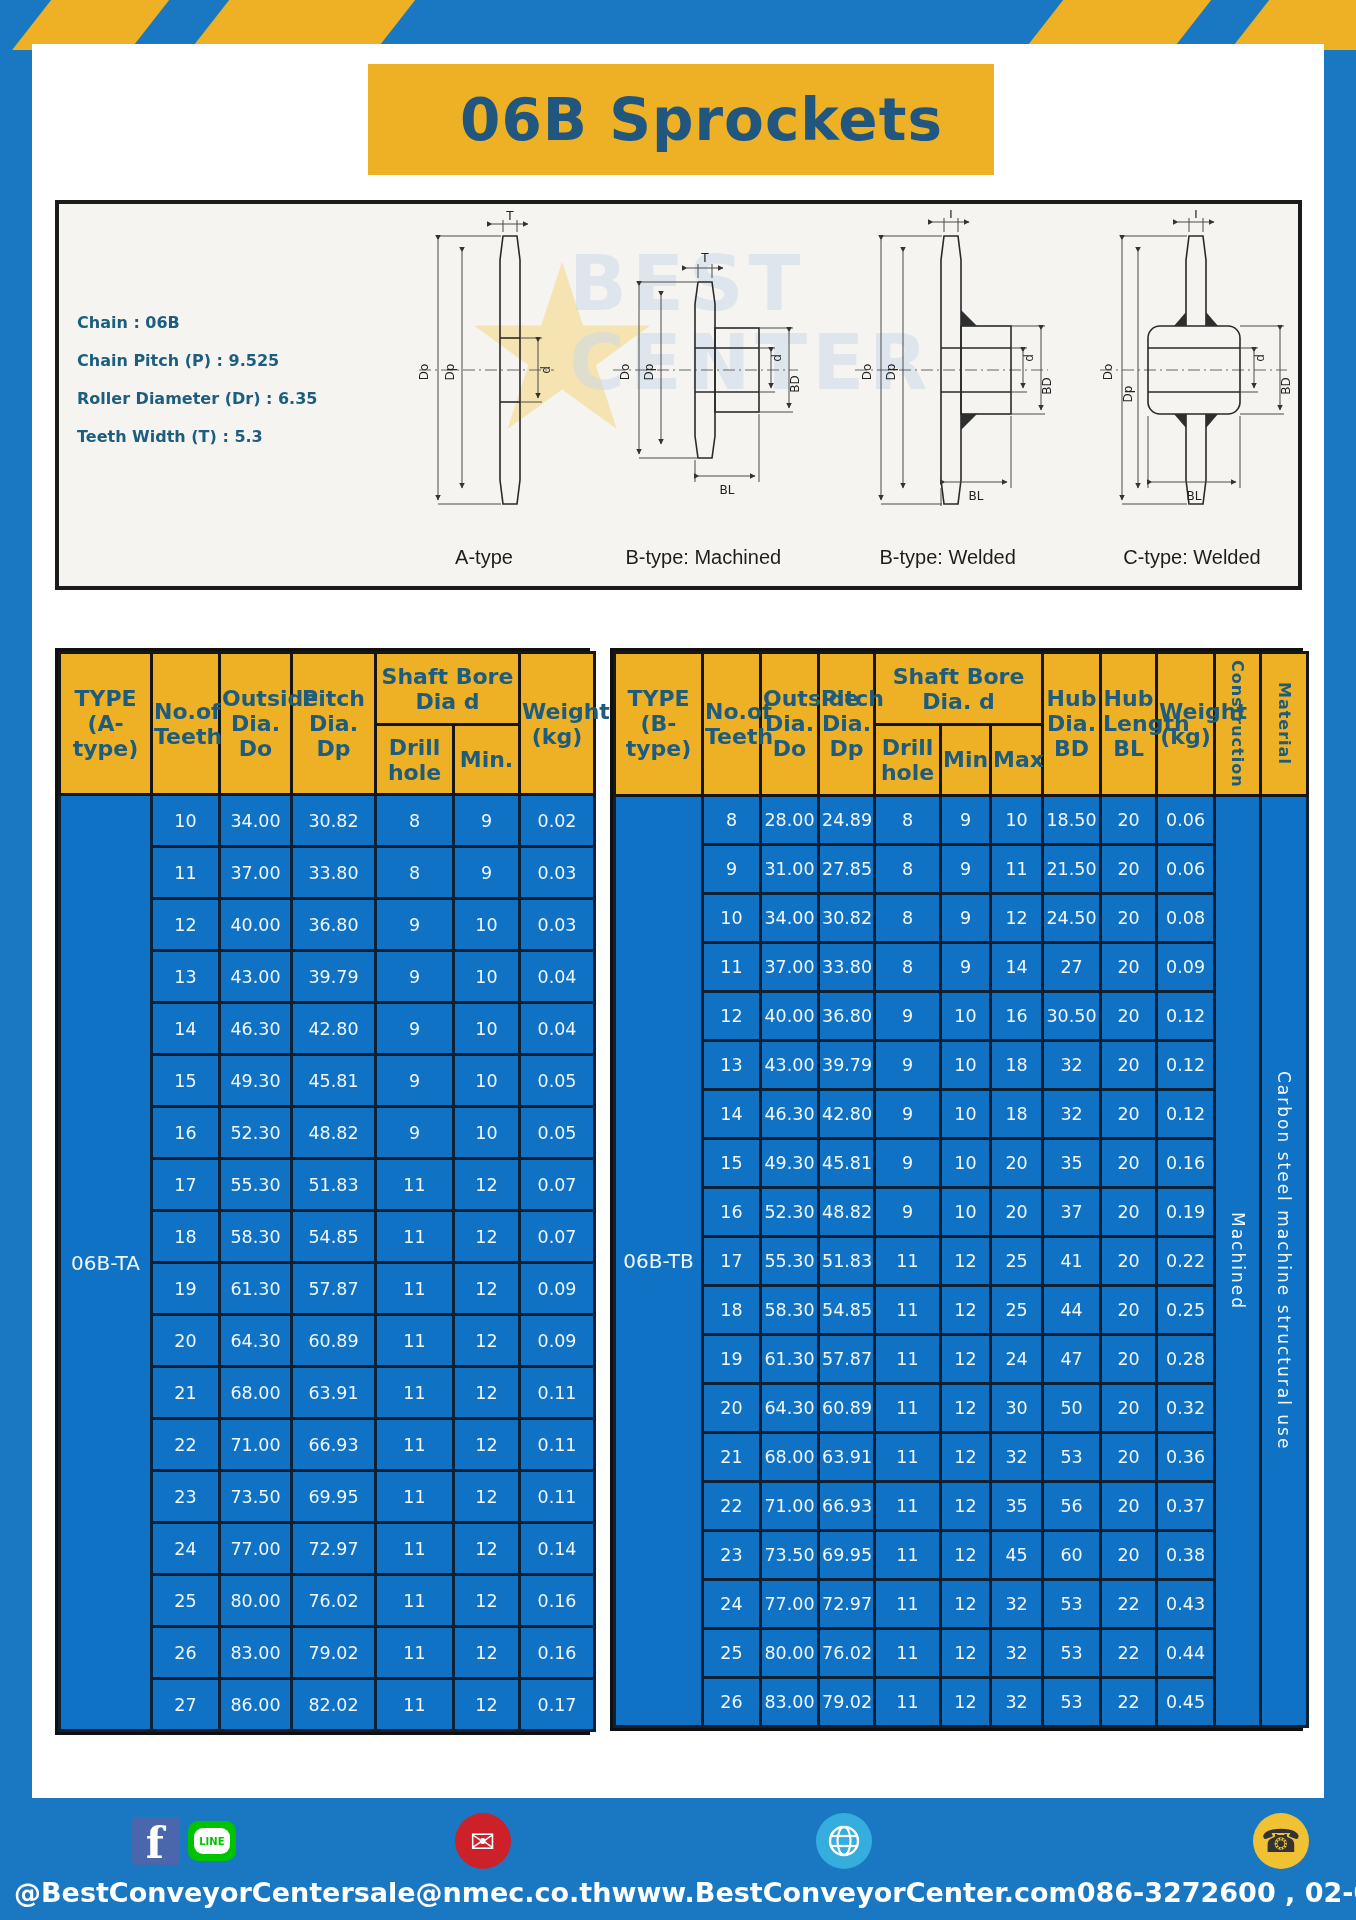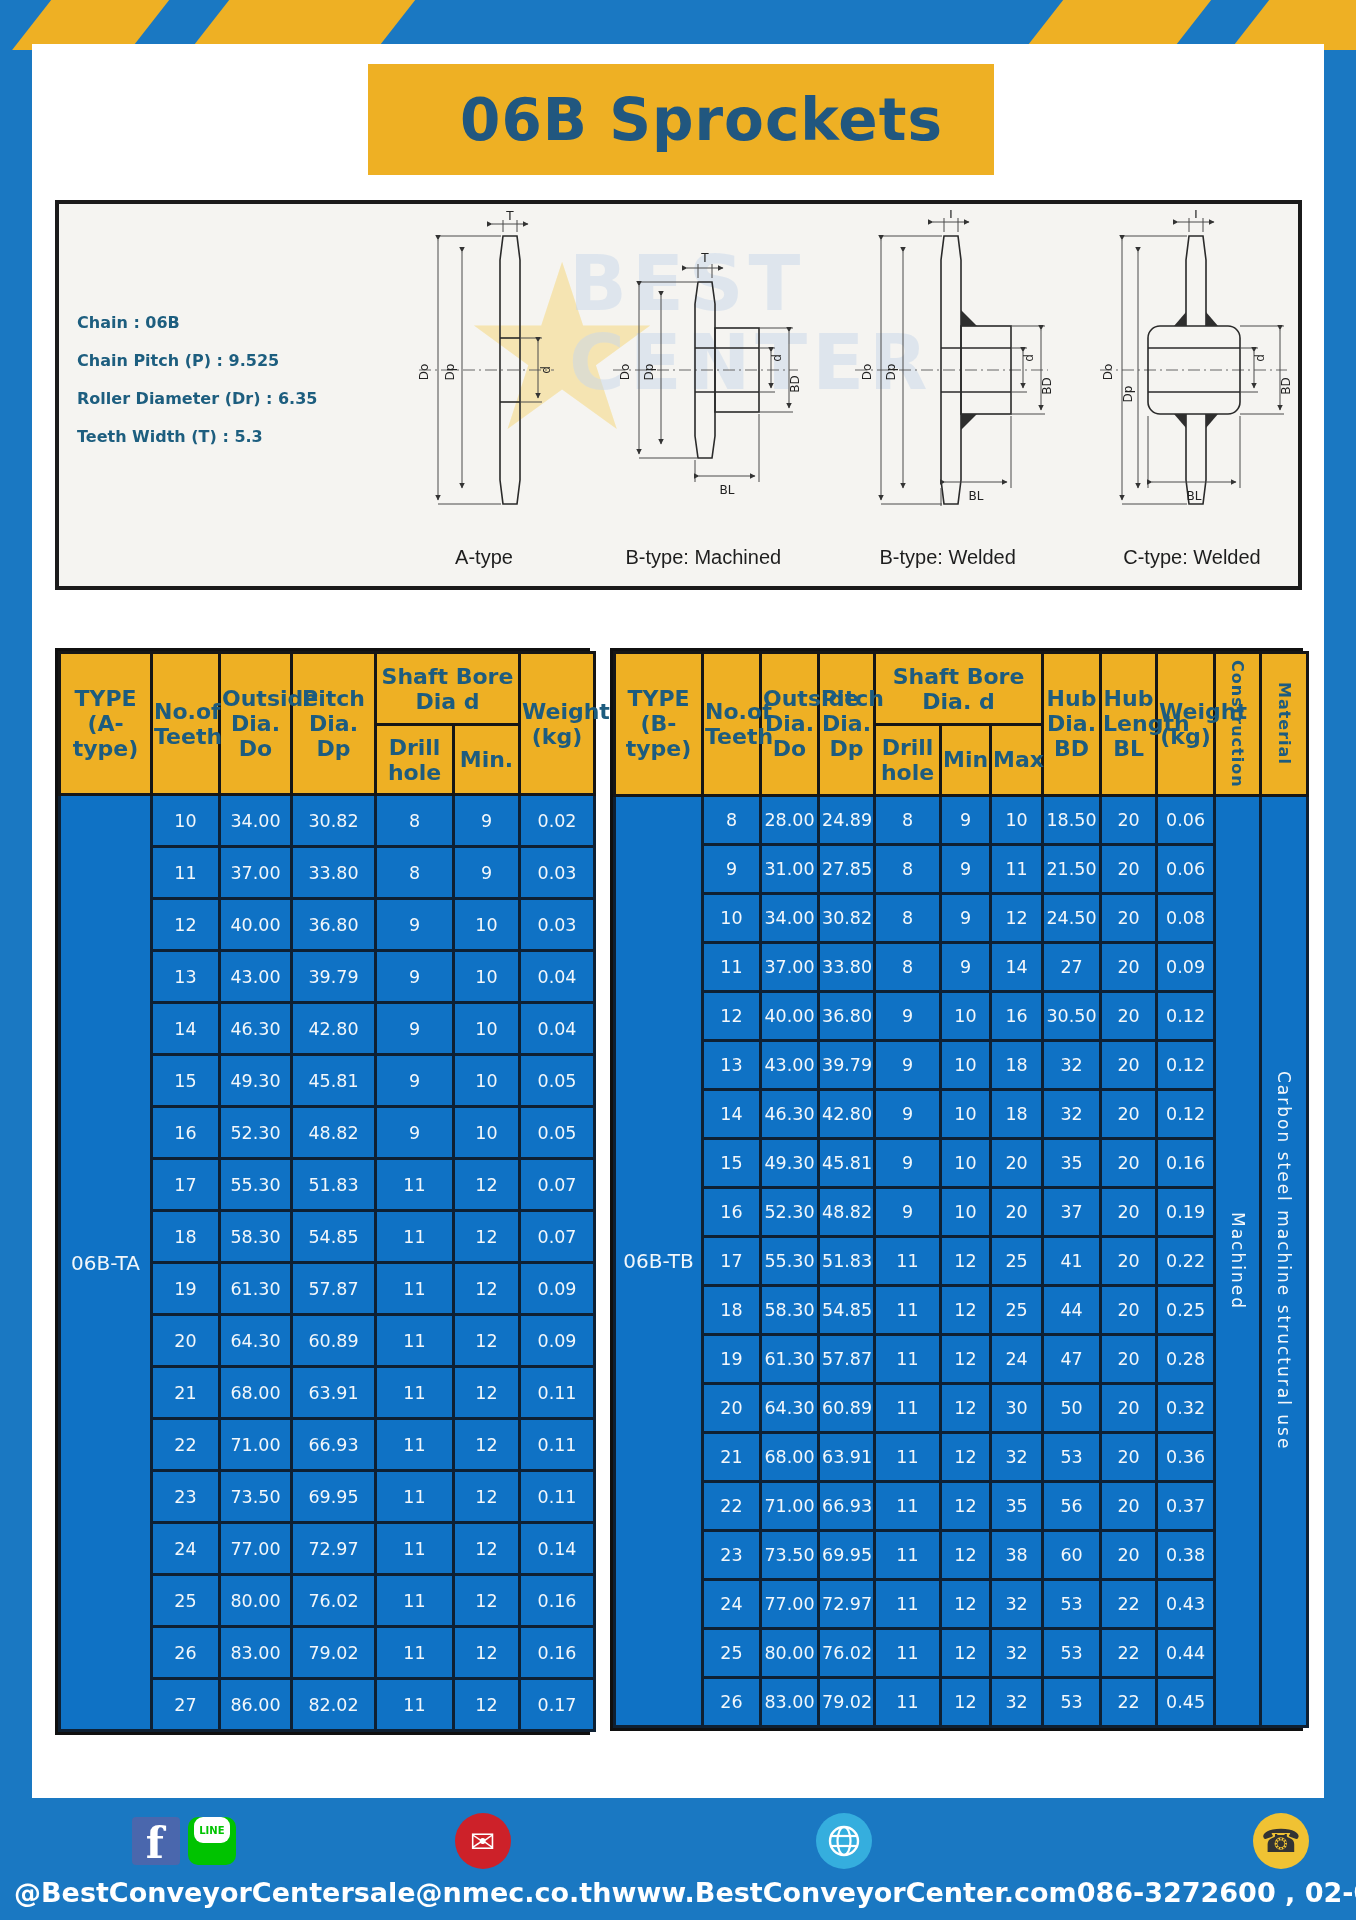--- a/index.html
+++ b/index.html
@@ -46,21 +46,21 @@
   .vert-th{writing-mode:vertical-rl;padding:6px 2px;font-size:16px;letter-spacing:1px;}
   .vert-cell{writing-mode:vertical-rl;font-size:17px;letter-spacing:2px;}
 
   .footer{position:absolute;left:0;bottom:0;width:1356px;height:122px;display:flex;align-items:center;justify-content:space-evenly;padding:0 14px;box-sizing:border-box;}
   .f-item{display:flex;flex-direction:column;align-items:center;gap:5px;}
   .f-icons{display:flex;gap:8px;align-items:center;height:62px;}
   .f-label{color:#ffffff;font-weight:bold;font-size:27px;white-space:nowrap;}
   .f-div{width:7px;height:92px;background:var(--yellow);border-radius:3px;}
   .fb-sq{width:48px;height:48px;background:var(--fb-blue);border-radius:4px;overflow:hidden;position:relative;}
   .fb-f{position:absolute;left:14px;top:2px;color:#fff;font-weight:bold;font-size:42px;font-family:"DejaVu Serif","Liberation Serif",serif;}
-  .line-sq{width:48px;height:48px;background:var(--line-green);border-radius:10px;display:flex;align-items:flex-start;justify-content:center;}
+  .line-sq{width:48px;height:40px;background:var(--line-green);border-radius:10px;display:flex;align-items:center;justify-content:center;}
   .line-bubble{width:36px;height:26px;background:#fff;border-radius:9px;display:flex;align-items:center;justify-content:center;color:var(--line-green);font-size:10px;font-weight:bold;}
   .round-ic{width:56px;height:56px;border-radius:50%;display:flex;align-items:center;justify-content:center;}
   .mail-ic{background:var(--mail-red);color:#fff;font-size:30px;}
   .globe-ic{background:var(--globe-blue);}
   .phone-ic{background:var(--phone-yellow);color:#333;font-size:32px;}
 </style>
 </head>
 <body>
 
 <div class="page">
@@ -628,21 +628,21 @@
             <td>56</td>
             <td>20</td>
             <td>0.37</td>
           </tr>
           <tr>
             <td>23</td>
             <td>73.50</td>
             <td>69.95</td>
             <td>11</td>
             <td>12</td>
-            <td>38</td>
+            <td>45</td>
             <td>60</td>
             <td>20</td>
             <td>0.38</td>
           </tr>
           <tr>
             <td>24</td>
             <td>77.00</td>
             <td>72.97</td>
             <td>11</td>
             <td>12</td>

